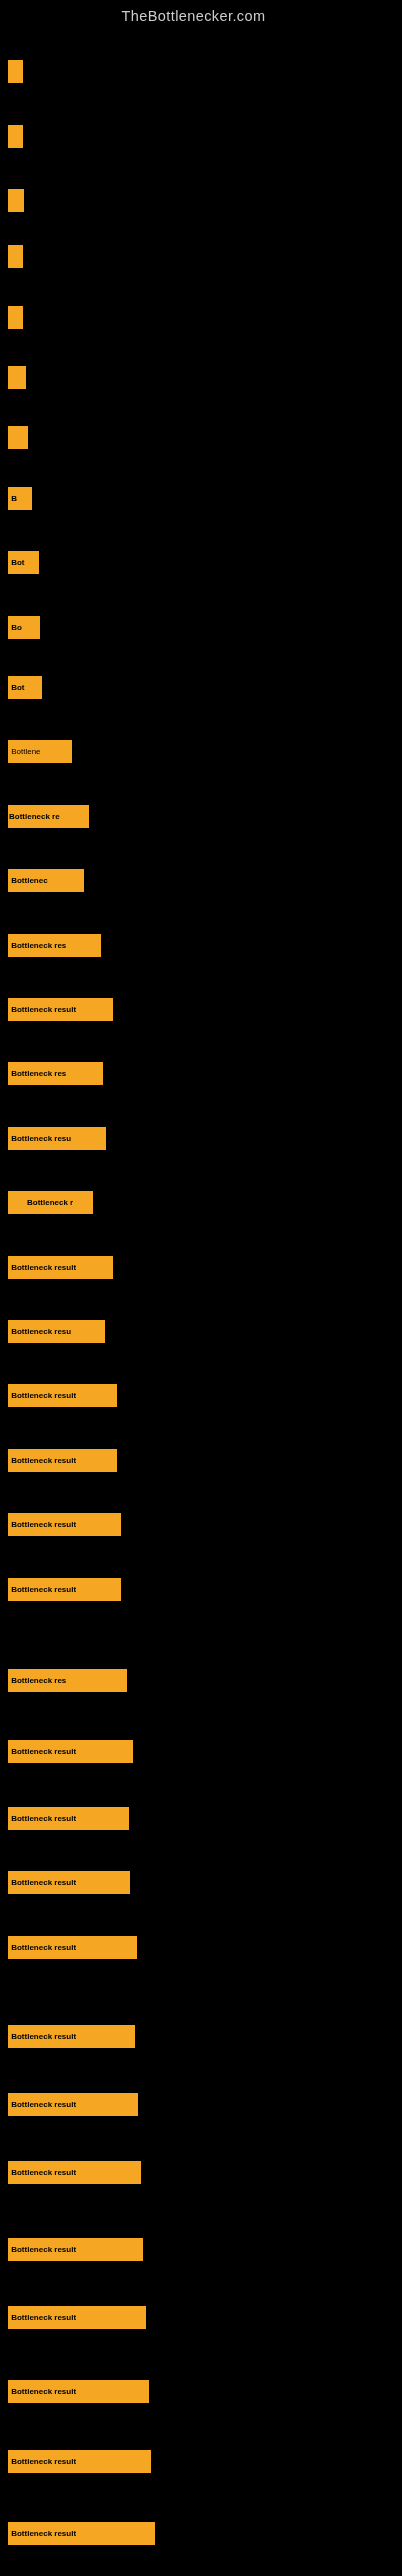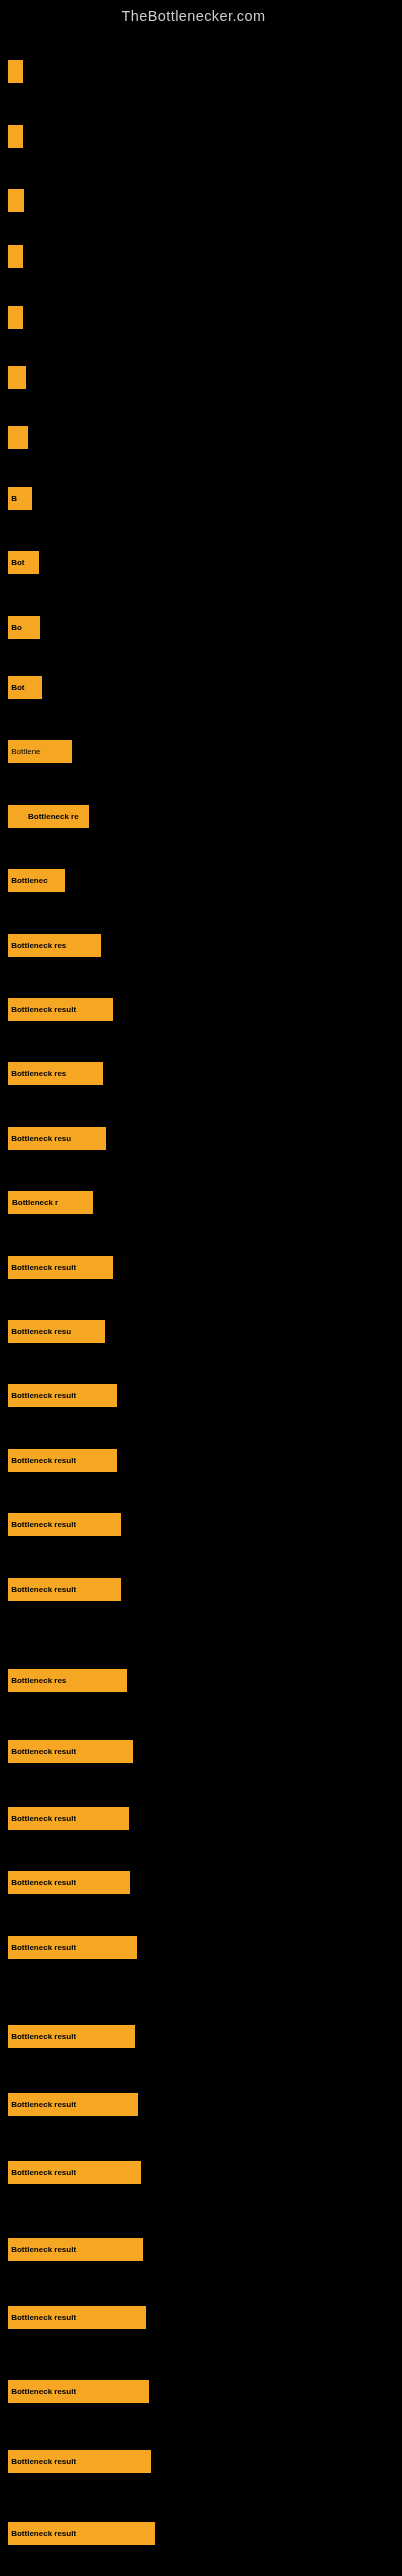--- a/index.html
+++ b/index.html
@@ -54,39 +54,39 @@
     </div>
     <div style="position: absolute; top: 588px; left: 8px; width: 32px; height: 22.5px; background-color: rgb(245, 166, 35); display: flex; align-items: center; padding-left: 3.2px;">
       <span style="color: rgb(0, 0, 0); font-size: 8px; font-weight: bold; white-space: nowrap; overflow: hidden;">Bo</span>
     </div>
     <div style="position: absolute; top: 648px; left: 8px; width: 34px; height: 22.5px; background-color: rgb(245, 166, 35); display: flex; align-items: center; padding-left: 3.2px;">
       <span style="color: rgb(0, 0, 0); font-size: 8px; font-weight: bold; white-space: nowrap; overflow: hidden;">Bot</span>
     </div>
     <div style="position: absolute; top: 712px; left: 8px; width: 64px; height: 22.5px; background-color: rgb(245, 166, 35); display: flex; align-items: center; padding-left: 3.2px;">
       <span style="color: rgb(0, 0, 0); font-size: 8px; font-weight: normal; white-space: nowrap; overflow: hidden;">Bottlene</span>
     </div>
-    <div style="position: absolute; top: 777px; left: 8px; width: 81px; height: 22.5px; background-color: rgb(245, 166, 35); display: flex; align-items: center; padding-left: 20px;">
+    <div style="position: absolute; top: 777px; left: 8px; width: 81px; height: 22.5px; background-color: rgb(245, 166, 35); display: flex; align-items: center; padding-left: 1px;">
       <span style="color: rgb(0, 0, 0); font-size: 8px; font-weight: bold; white-space: nowrap; overflow: hidden;">Bottleneck re</span>
     </div>
-    <div style="position: absolute; top: 841px; left: 8px; width: 57px; height: 22.5px; background-color: rgb(245, 166, 35); display: flex; align-items: center; padding-left: 3.2px;">
+    <div style="position: absolute; top: 841px; left: 8px; width: 76px; height: 22.5px; background-color: rgb(245, 166, 35); display: flex; align-items: center; padding-left: 3.2px;">
       <span style="color: rgb(0, 0, 0); font-size: 8px; font-weight: bold; white-space: nowrap; overflow: hidden;">Bottlenec</span>
     </div>
     <div style="position: absolute; top: 906px; left: 8px; width: 93px; height: 22.5px; background-color: rgb(245, 166, 35); display: flex; align-items: center; padding-left: 3.2px;">
       <span style="color: rgb(0, 0, 0); font-size: 8px; font-weight: bold; white-space: nowrap; overflow: hidden;">Bottleneck res</span>
     </div>
     <div style="position: absolute; top: 970px; left: 8px; width: 105px; height: 22.5px; background-color: rgb(245, 166, 35); display: flex; align-items: center; padding-left: 3.2px;">
       <span style="color: rgb(0, 0, 0); font-size: 8px; font-weight: bold; white-space: nowrap; overflow: hidden;">Bottleneck result</span>
     </div>
     <div style="position: absolute; top: 1034px; left: 8px; width: 95px; height: 22.5px; background-color: rgb(245, 166, 35); display: flex; align-items: center; padding-left: 3.2px;">
       <span style="color: rgb(0, 0, 0); font-size: 8px; font-weight: bold; white-space: nowrap; overflow: hidden;">Bottleneck res</span>
     </div>
     <div style="position: absolute; top: 1099px; left: 8px; width: 98px; height: 22.5px; background-color: rgb(245, 166, 35); display: flex; align-items: center; padding-left: 3.2px;">
       <span style="color: rgb(0, 0, 0); font-size: 8px; font-weight: bold; white-space: nowrap; overflow: hidden;">Bottleneck resu</span>
     </div>
-    <div style="position: absolute; top: 1163px; left: 8px; width: 85px; height: 22.5px; background-color: rgb(245, 166, 35); display: flex; align-items: center; padding-left: 4px;">
+    <div style="position: absolute; top: 1163px; left: 8px; width: 85px; height: 22.5px; background-color: rgb(245, 166, 35); display: flex; align-items: center; padding-left: 19px;">
       <span style="color: rgb(0, 0, 0); font-size: 8px; font-weight: bold; white-space: nowrap; overflow: hidden;">Bottleneck r</span>
     </div>
     <div style="position: absolute; top: 1228px; left: 8px; width: 105px; height: 22.5px; background-color: rgb(245, 166, 35); display: flex; align-items: center; padding-left: 3.2px;">
       <span style="color: rgb(0, 0, 0); font-size: 8px; font-weight: bold; white-space: nowrap; overflow: hidden;">Bottleneck result</span>
     </div>
     <div style="position: absolute; top: 1292px; left: 8px; width: 97px; height: 22.5px; background-color: rgb(245, 166, 35); display: flex; align-items: center; padding-left: 3.2px;">
       <span style="color: rgb(0, 0, 0); font-size: 8px; font-weight: bold; white-space: nowrap; overflow: hidden;">Bottleneck resu</span>
     </div>
     <div style="position: absolute; top: 1356px; left: 8px; width: 109px; height: 22.5px; background-color: rgb(245, 166, 35); display: flex; align-items: center; padding-left: 3.2px;">
       <span style="color: rgb(0, 0, 0); font-size: 8px; font-weight: bold; white-space: nowrap; overflow: hidden;">Bottleneck result</span>

